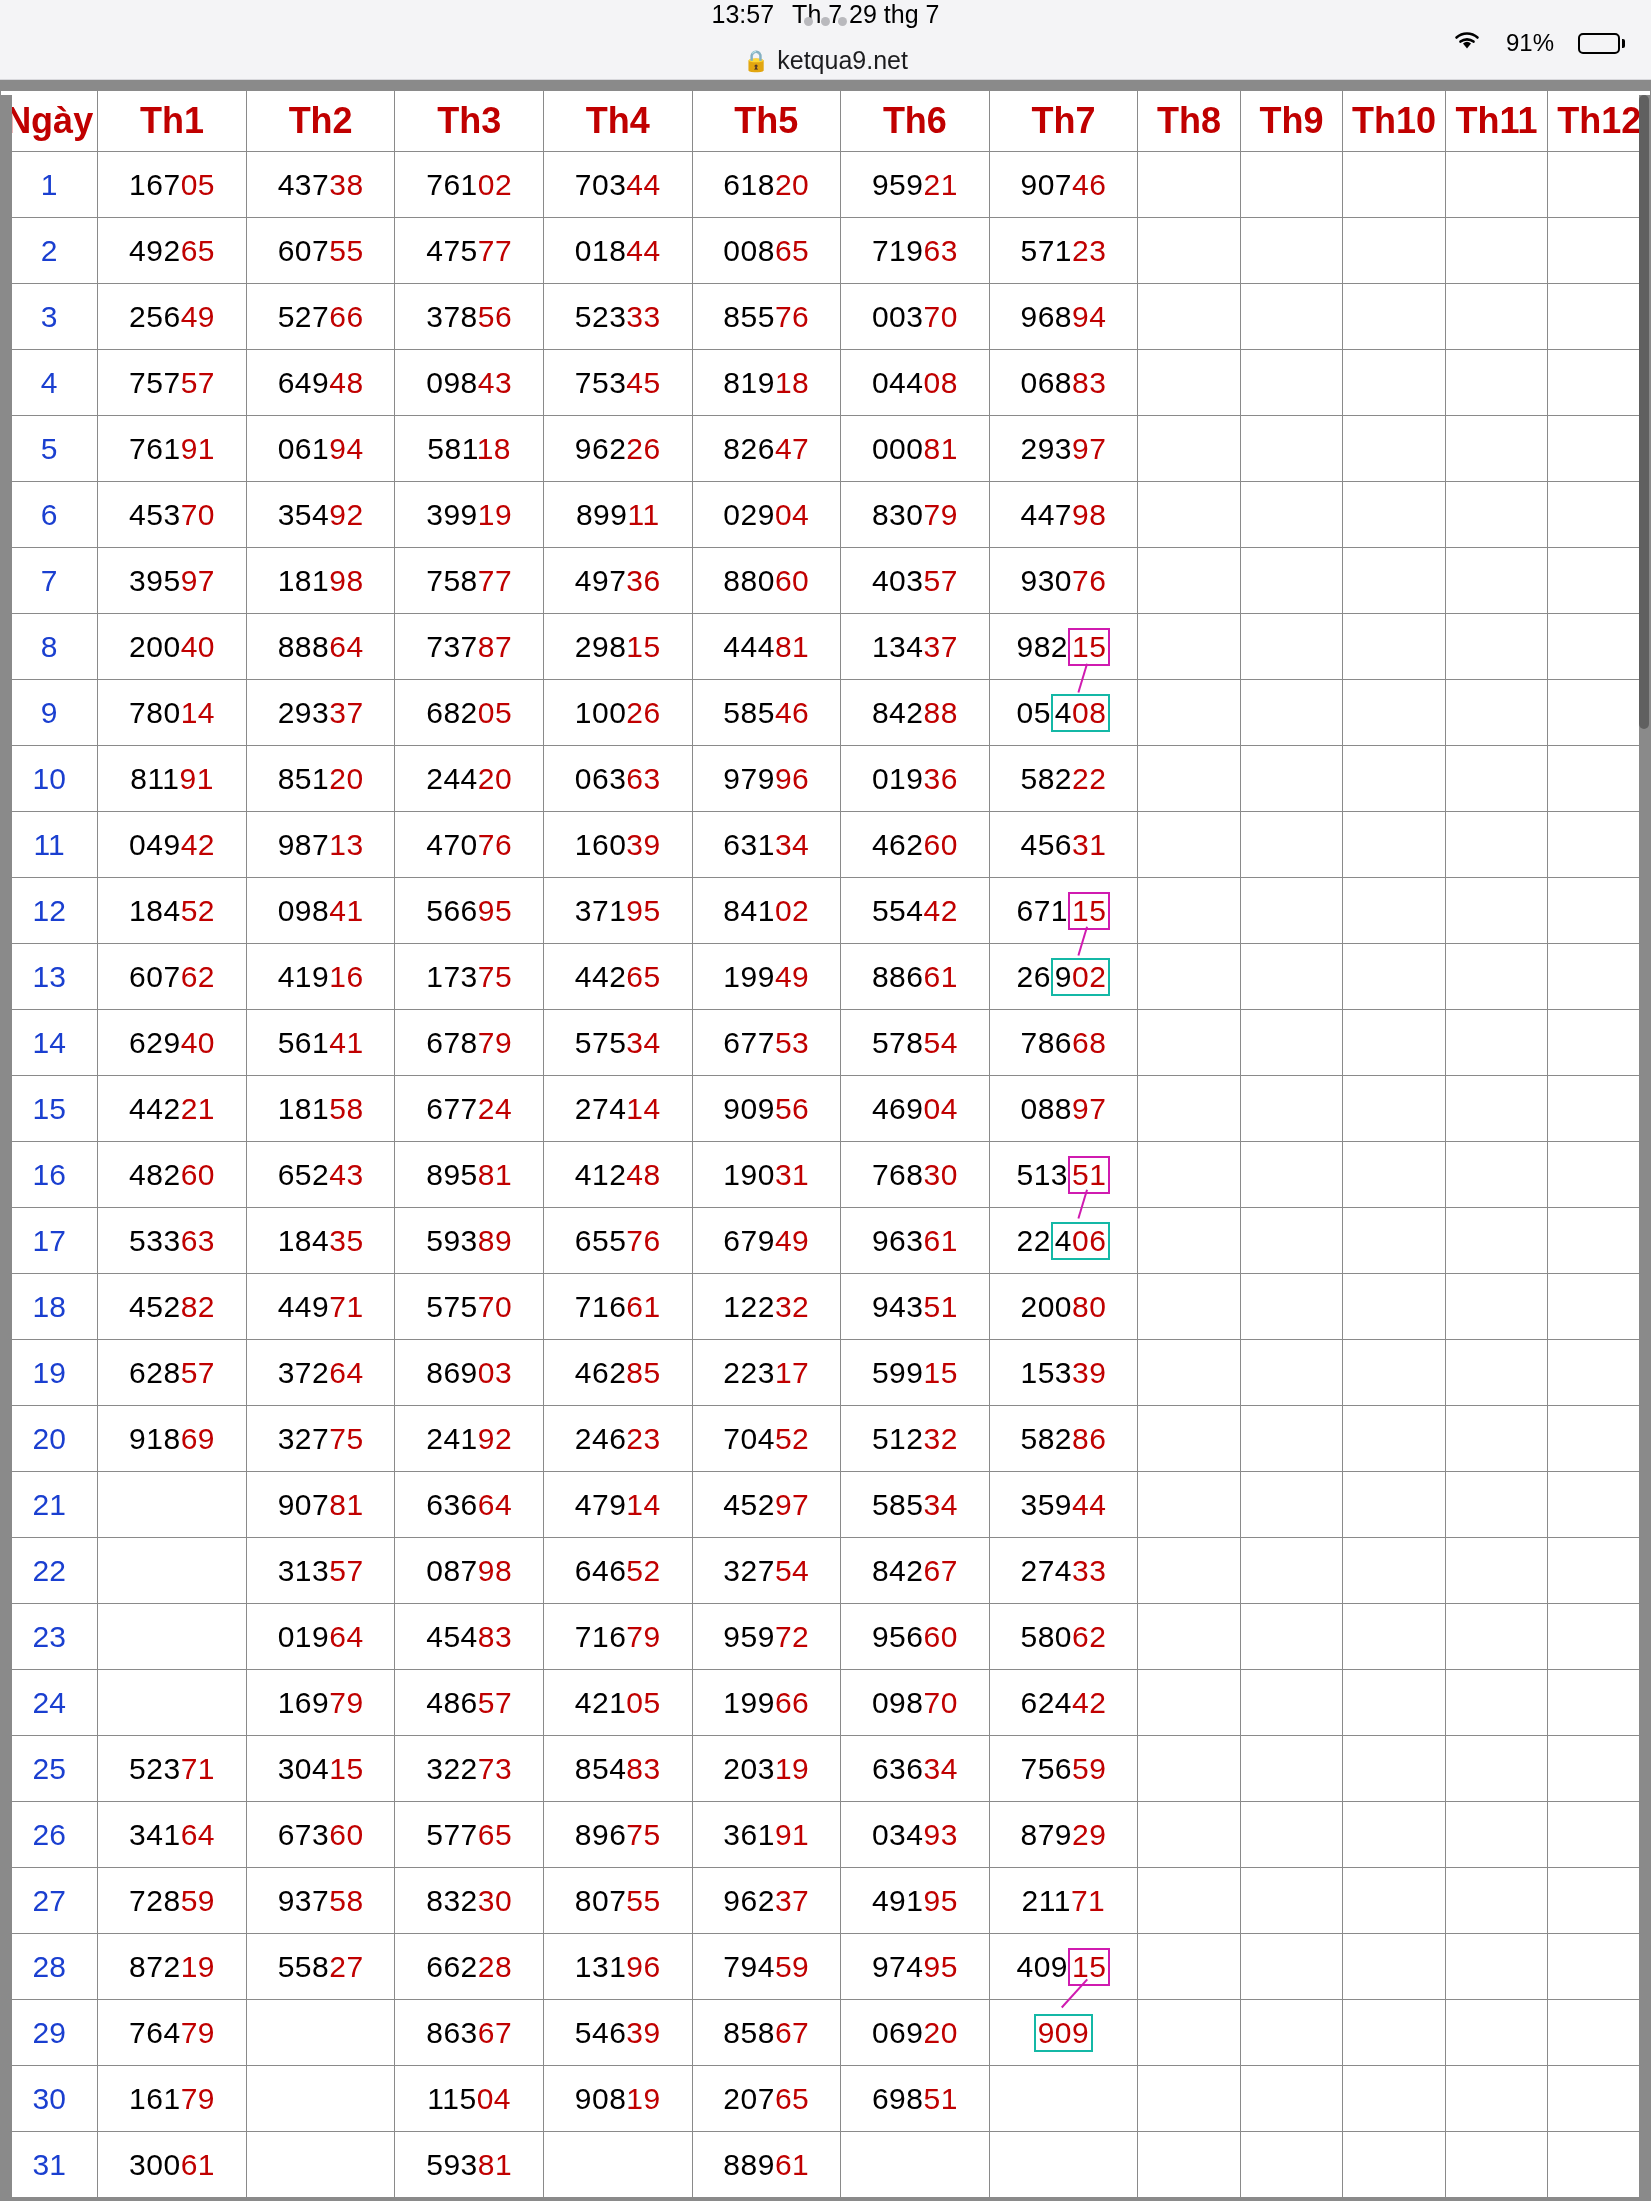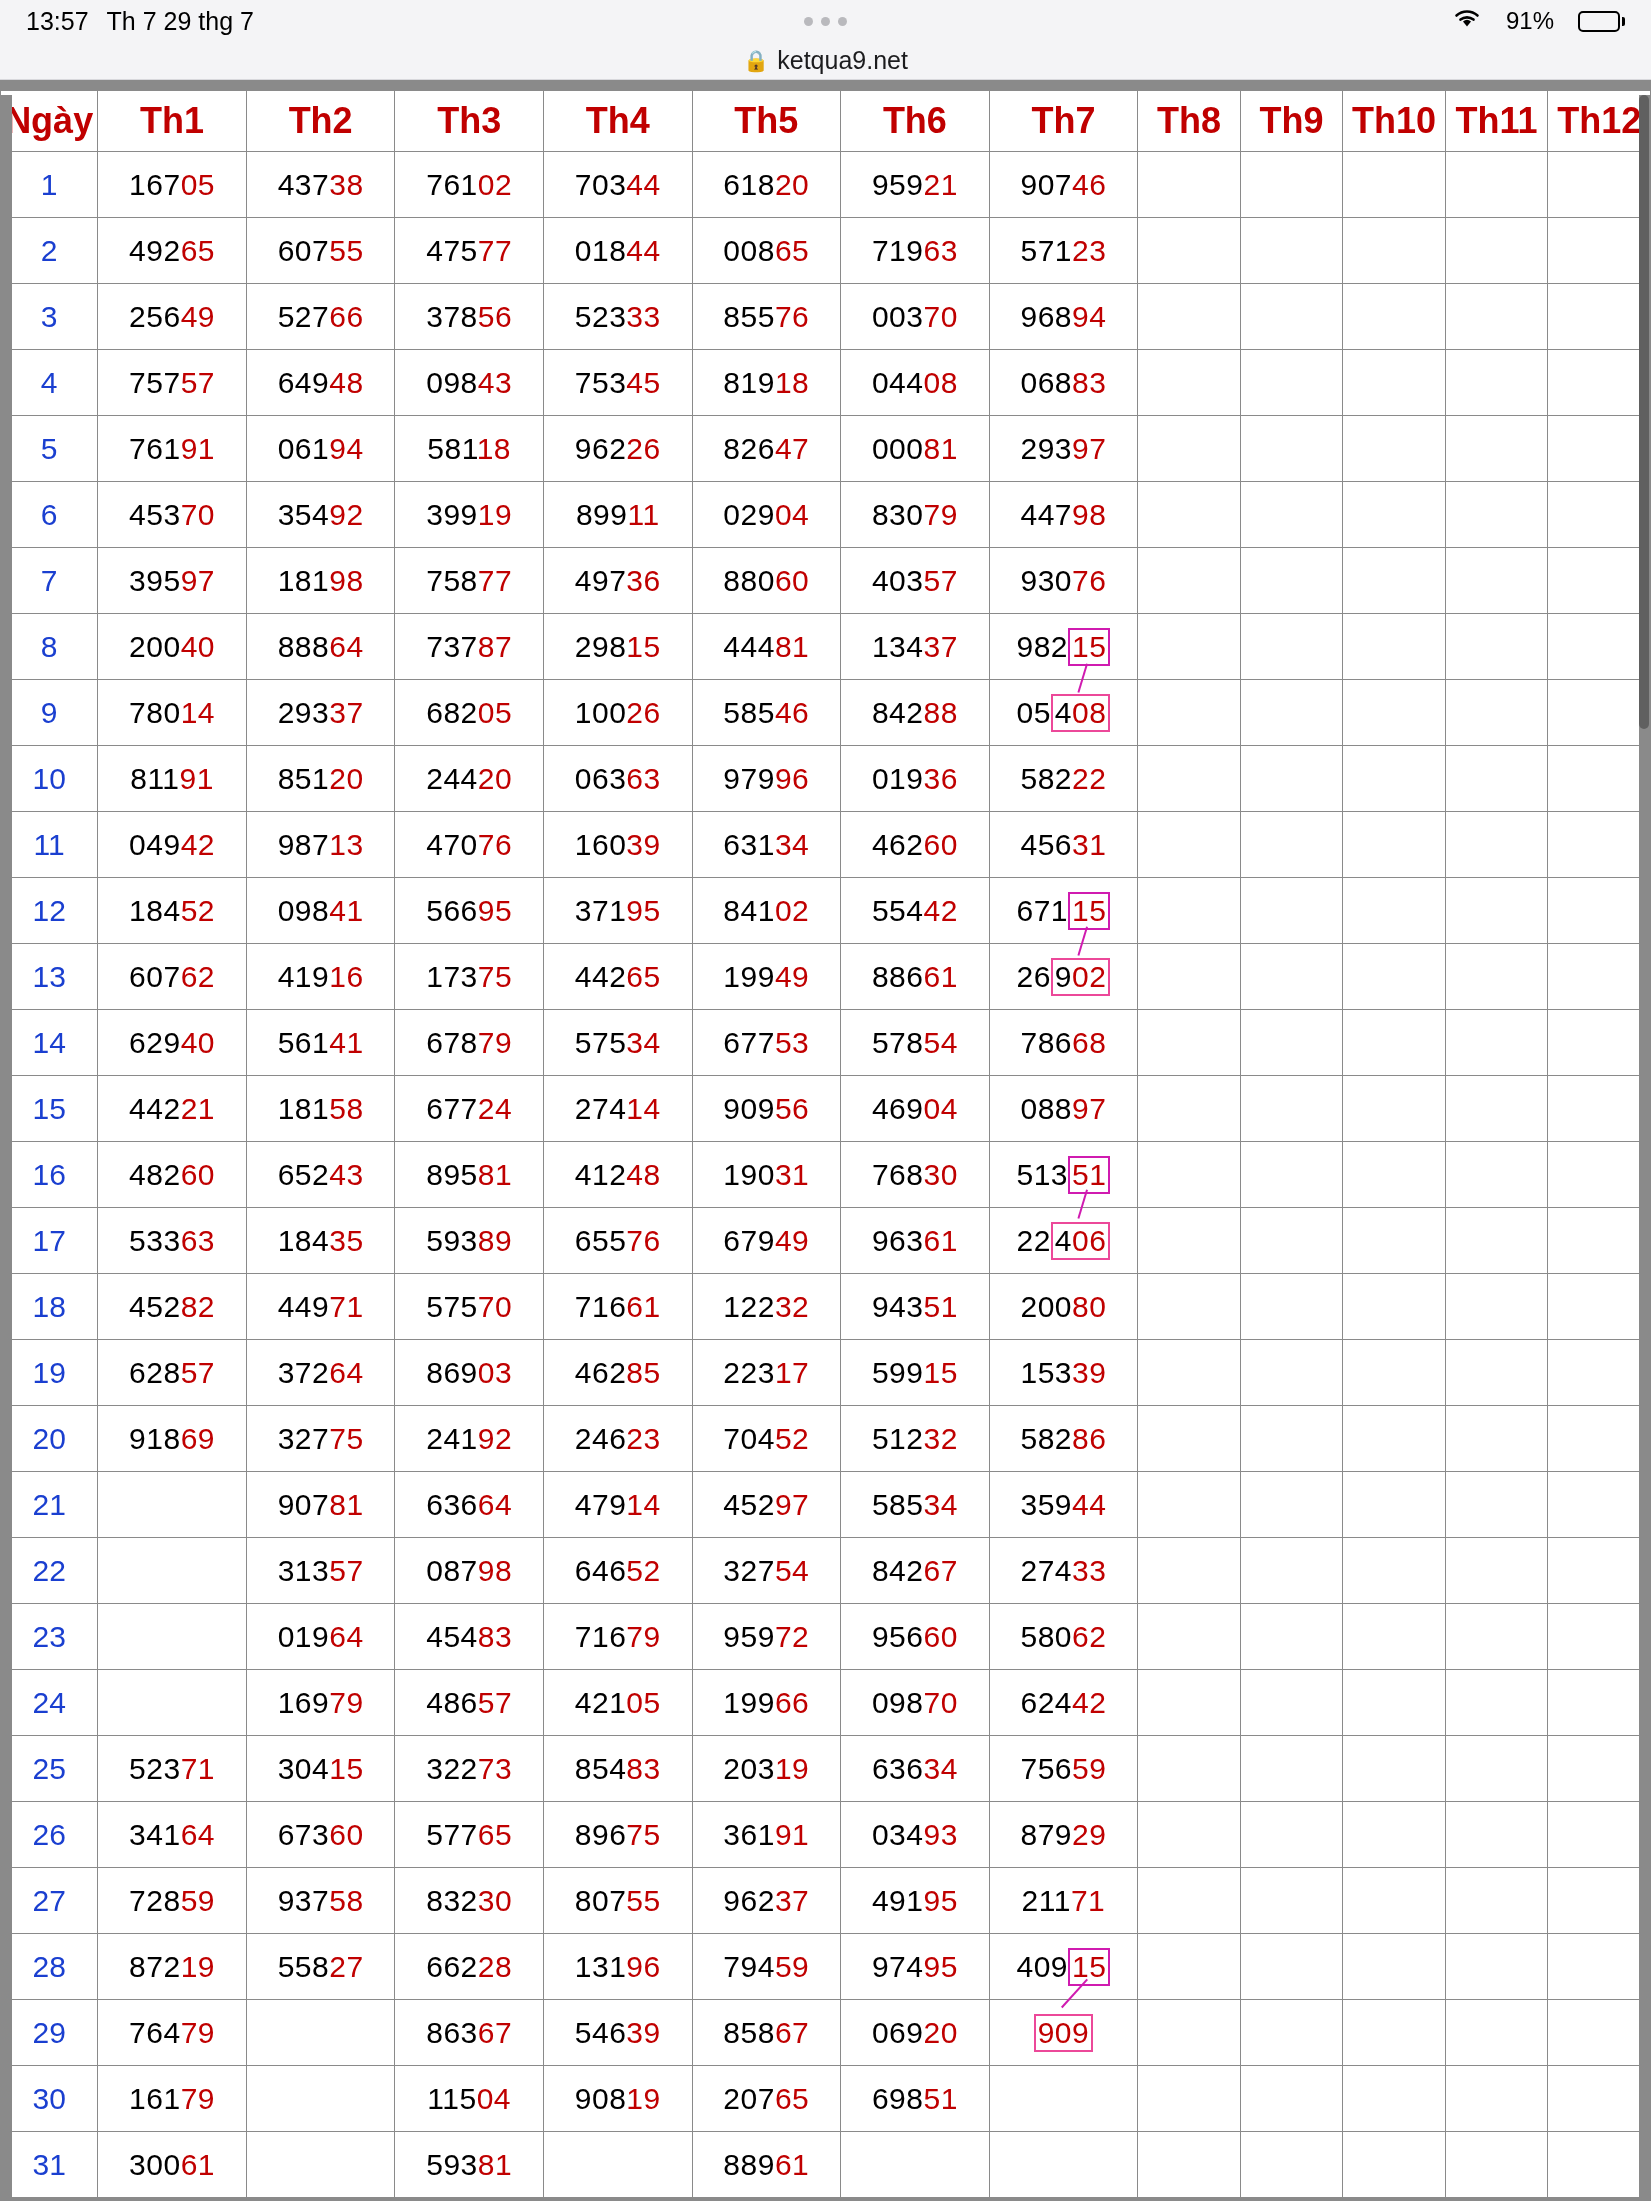--- a/index.html
+++ b/index.html
@@ -19,20 +19,21 @@
   
   .statusbar {
     position: relative;
     height: 42px;
     background: #f4f4f6;
     display: flex;
     align-items: center;
     padding: 0 26px;
     font-size: 25px;
     color: #000;
+    flex-direction: column;
   }
   .sb-left { display: flex; align-items: baseline; gap: 18px; white-space: nowrap; }
   .sb-time { font-weight: 400; }
   .sb-date { font-weight: 400; }
   .sb-center {
     position: absolute; left: 0; right: 0; top: 0; height: 42px;
     display: flex; align-items: center; justify-content: center;
     pointer-events: none;
   }
   .dots { display: flex; gap: 8px; }
@@ -102,21 +103,21 @@
   .num { display: inline-block; white-space: nowrap; letter-spacing: 0.5px; }
   .num .b { color: #000; }
   .num .r { color: #c00000; }
 
   td.hl { background: #dfeeda; }      
   td.hl-empty { background: #dfeeda; }
   td.orange { background: #ffb400; }
 
   
   .boxr { border: 2px solid #d01bb0; padding: 0 2px; display: inline-block; }
-  .boxb { border: 2px solid #ec4899; padding: 0 2px; display: inline-block; }
+  .boxb { border: 2px solid #14b8a6; padding: 0 2px; display: inline-block; }
 
   
   .connector {
     position: absolute;
     background: #d01bb0;
     height: 2px;
     transform-origin: 0 0;
     pointer-events: none;
   }
 

